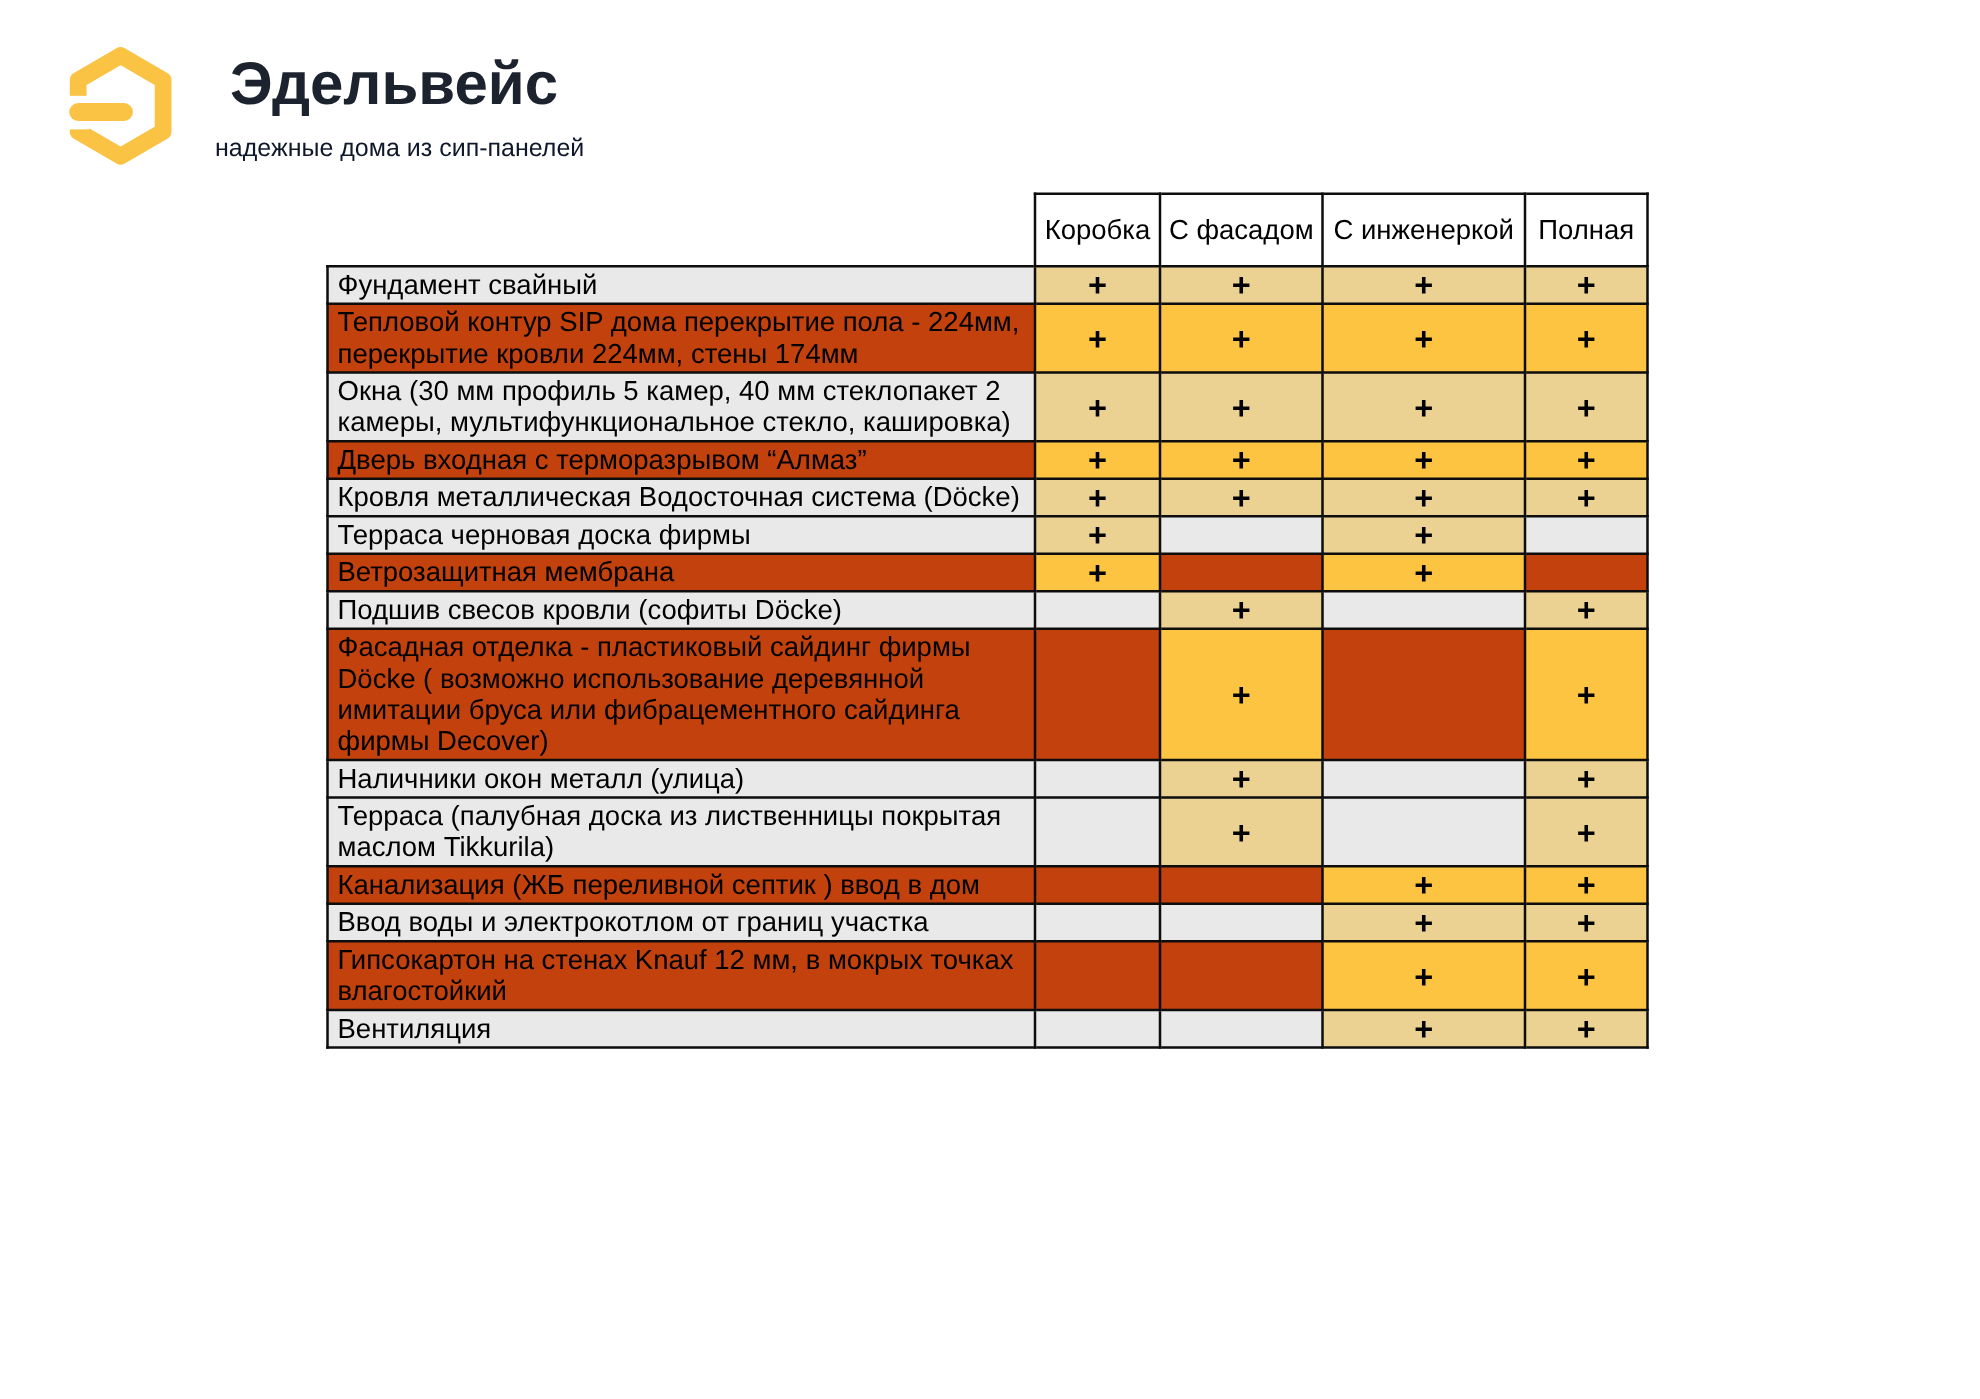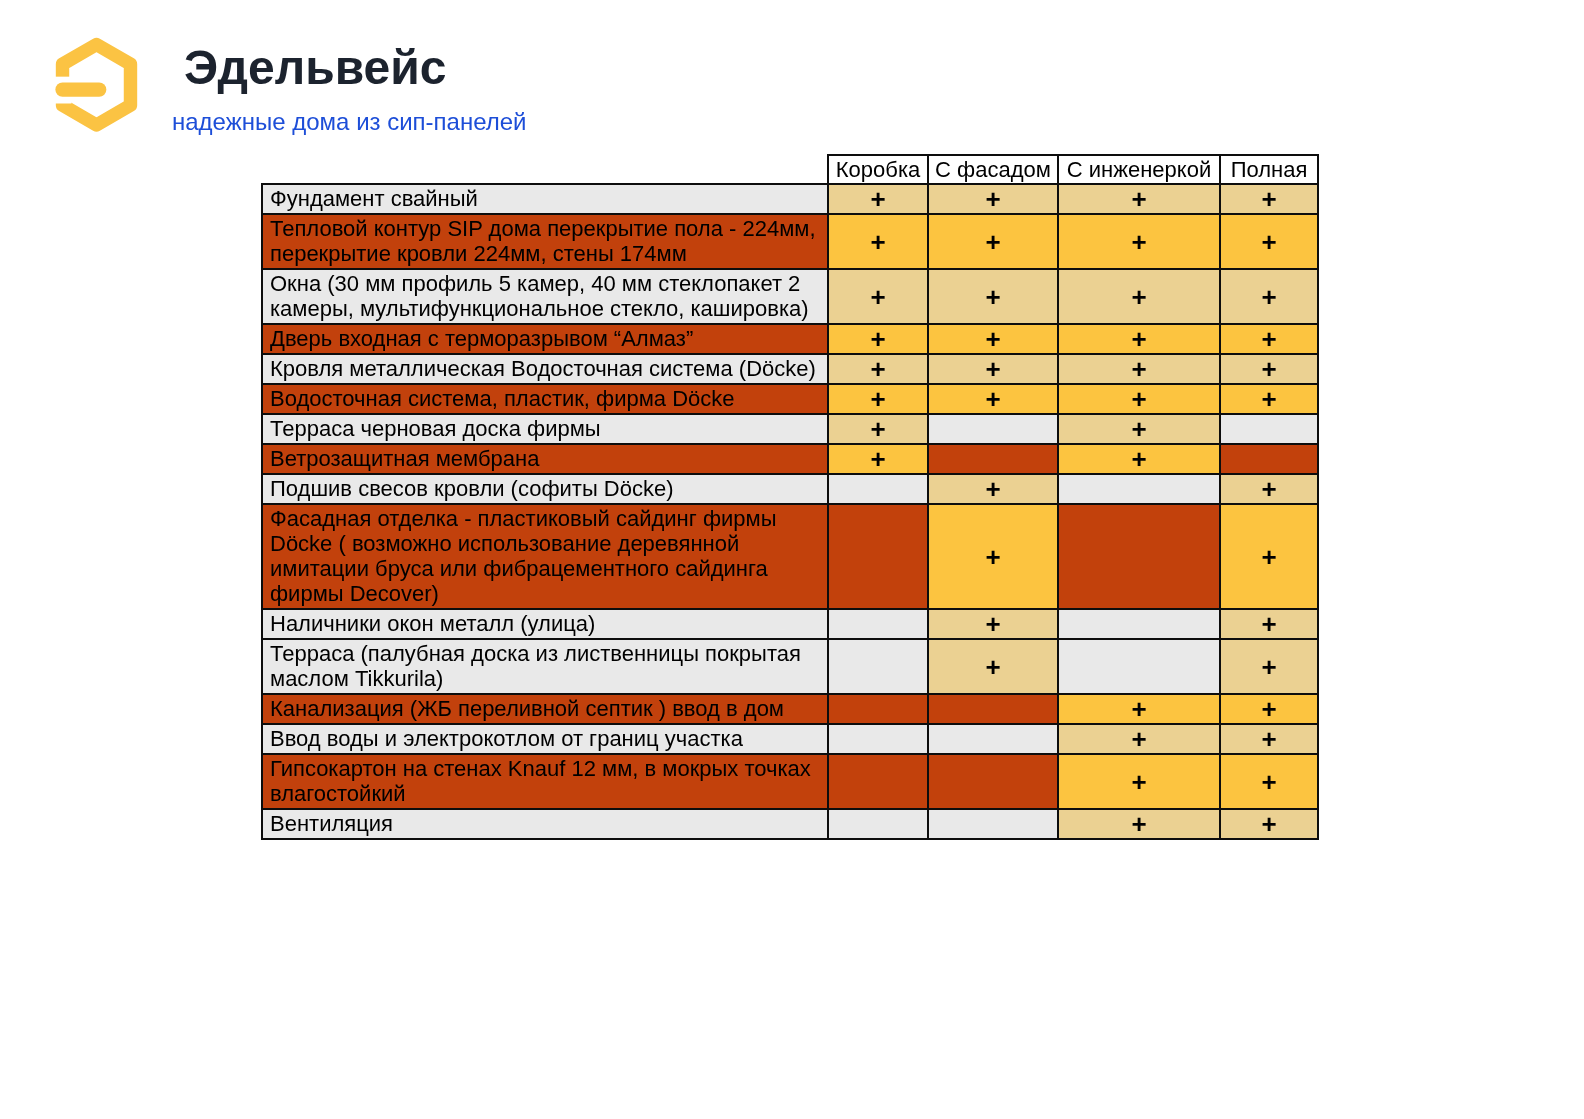--- a/index.html
+++ b/index.html
@@ -5,29 +5,29 @@
   * { margin:0; padding:0; box-sizing:border-box; }
   html,body { width:1584px; height:1119px; background:#ffffff; }
   body { position:relative; overflow:hidden;
          font-family:"Liberation Sans","DejaVu Sans",sans-serif; color:#000; }
 
   
   .brand { position:absolute; left:50px; top:34px; }
   .brand-logo { position:absolute; left:0; top:2px; width:93px; height:101px; }
   .brand-title { position:absolute; left:120px; top:6px; font-size:48px; font-weight:bold;
                  color:#1c232e; letter-spacing:0; white-space:nowrap;margin-left:14px; }
-  .brand-tagline { position:absolute; left:122px; top:74px; font-size:24px; font-weight:500;
-                   color:#1d4ed8; white-space:nowrap; }
+  .brand-tagline { position:absolute; left:122px; top:74px; font-size:20px; font-weight:500;
+                   color:#0f172a; white-space:nowrap; }
 
   
   table.pkg { position:absolute; left:261px; top:154px; border-collapse:collapse;
               table-layout:fixed; }
   .pkg th, .pkg td { border:2px solid #0d0d0d; }
   .pkg th { background:#ffffff; font-weight:normal; font-size:22px; height:29px;
-            padding:0 2px; text-align:center; white-space:nowrap; overflow:hidden; }
+            padding:15px 2px; text-align:center; white-space:nowrap; overflow:hidden; }
   .pkg th.spacer { border:none; background:transparent; }
   .pkg td.label { font-size:22px; line-height:25px; padding:1px 4px 2px 7px;
                   text-align:left; vertical-align:middle; }
   .pkg td.mark { text-align:center; vertical-align:middle; font-size:26px;
                  font-weight:bold; line-height:24px; padding:0; }
   tr.stripe-gray  td { background:#e9e9e9; }
   tr.stripe-gray  td.mark-on { background:#ebd192; }
   tr.stripe-white td { background:#c2410c; }
   tr.stripe-white td.mark-on { background:#fcc440; }
 </style>
@@ -85,27 +85,20 @@
       </tr>
       <tr class="stripe-white">
         <td class="label">Дверь входная с терморазрывом “Алмаз”</td>
         <td class="mark mark-on">+</td>
         <td class="mark mark-on">+</td>
         <td class="mark mark-on">+</td>
         <td class="mark mark-on">+</td>
       </tr>
       <tr class="stripe-gray">
         <td class="label">Кровля металлическая Водосточная система (Döcke)</td>
-        <td class="mark mark-on">+</td>
-        <td class="mark mark-on">+</td>
-        <td class="mark mark-on">+</td>
-        <td class="mark mark-on">+</td>
-      </tr>
-      <tr class="stripe-white">
-        <td class="label">Водосточная система, пластик, фирма Döcke</td>
         <td class="mark mark-on">+</td>
         <td class="mark mark-on">+</td>
         <td class="mark mark-on">+</td>
         <td class="mark mark-on">+</td>
       </tr>
       <tr class="stripe-gray">
         <td class="label">Терраса черновая доска фирмы</td>
         <td class="mark mark-on">+</td>
         <td class="mark mark-off"></td>
         <td class="mark mark-on">+</td>

